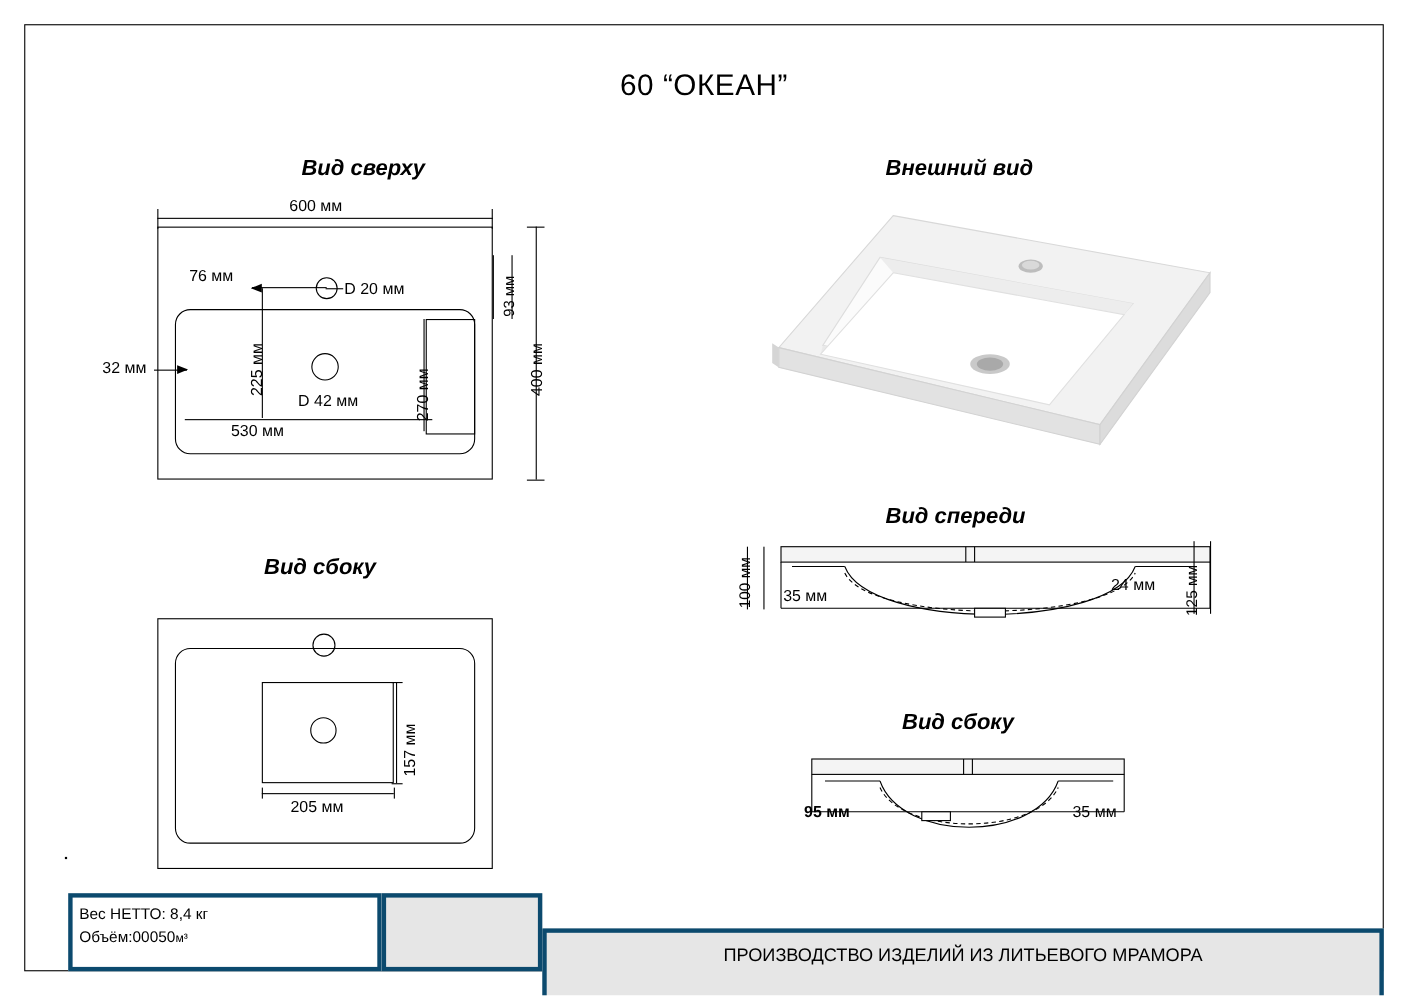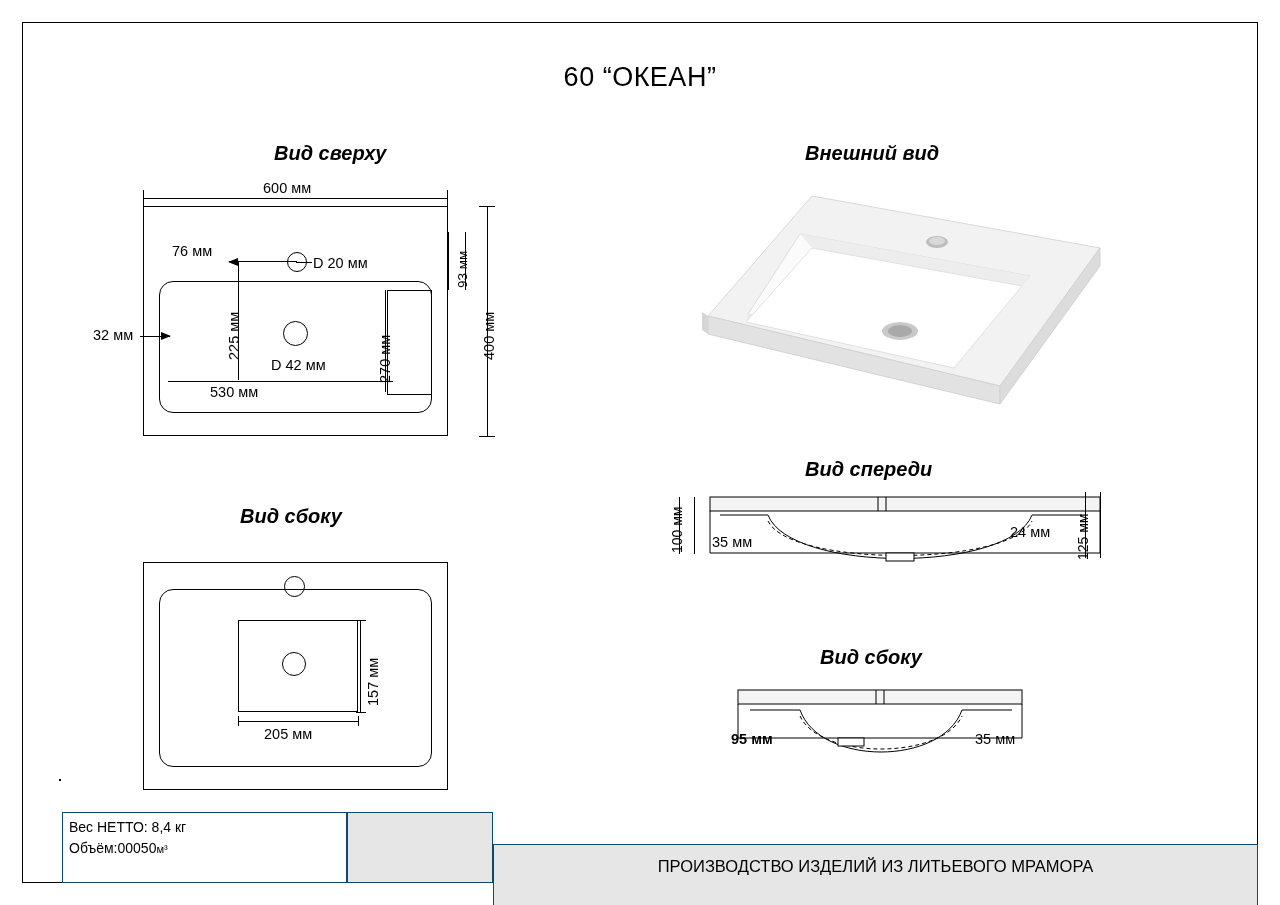--- a/index.html
+++ b/index.html
@@ -75,21 +75,21 @@
     position: absolute;
     border: 1px solid #000;
     border-radius: 50%;
     box-sizing: border-box;
   }
 
   
   .panel {
     position: absolute;
     box-sizing: border-box;
-    border: 1px solid #0c4a6e;
+    border: 4px solid #0c4a6e;
   }
   .panel-left {
     left: 62px;
     top: 812px;
     width: 285px;
     height: 71px;
     background: #ffffff;
     padding: 4px 0 0 6px;
     font-size: 14px;
     line-height: 21px;

